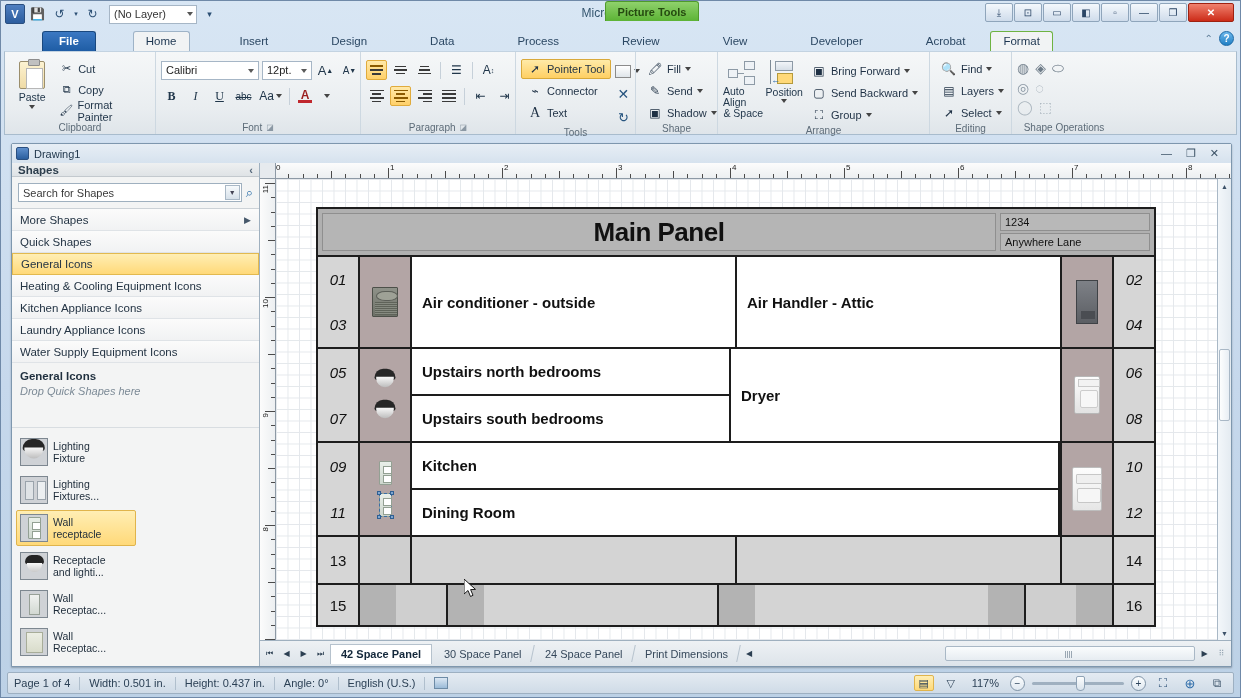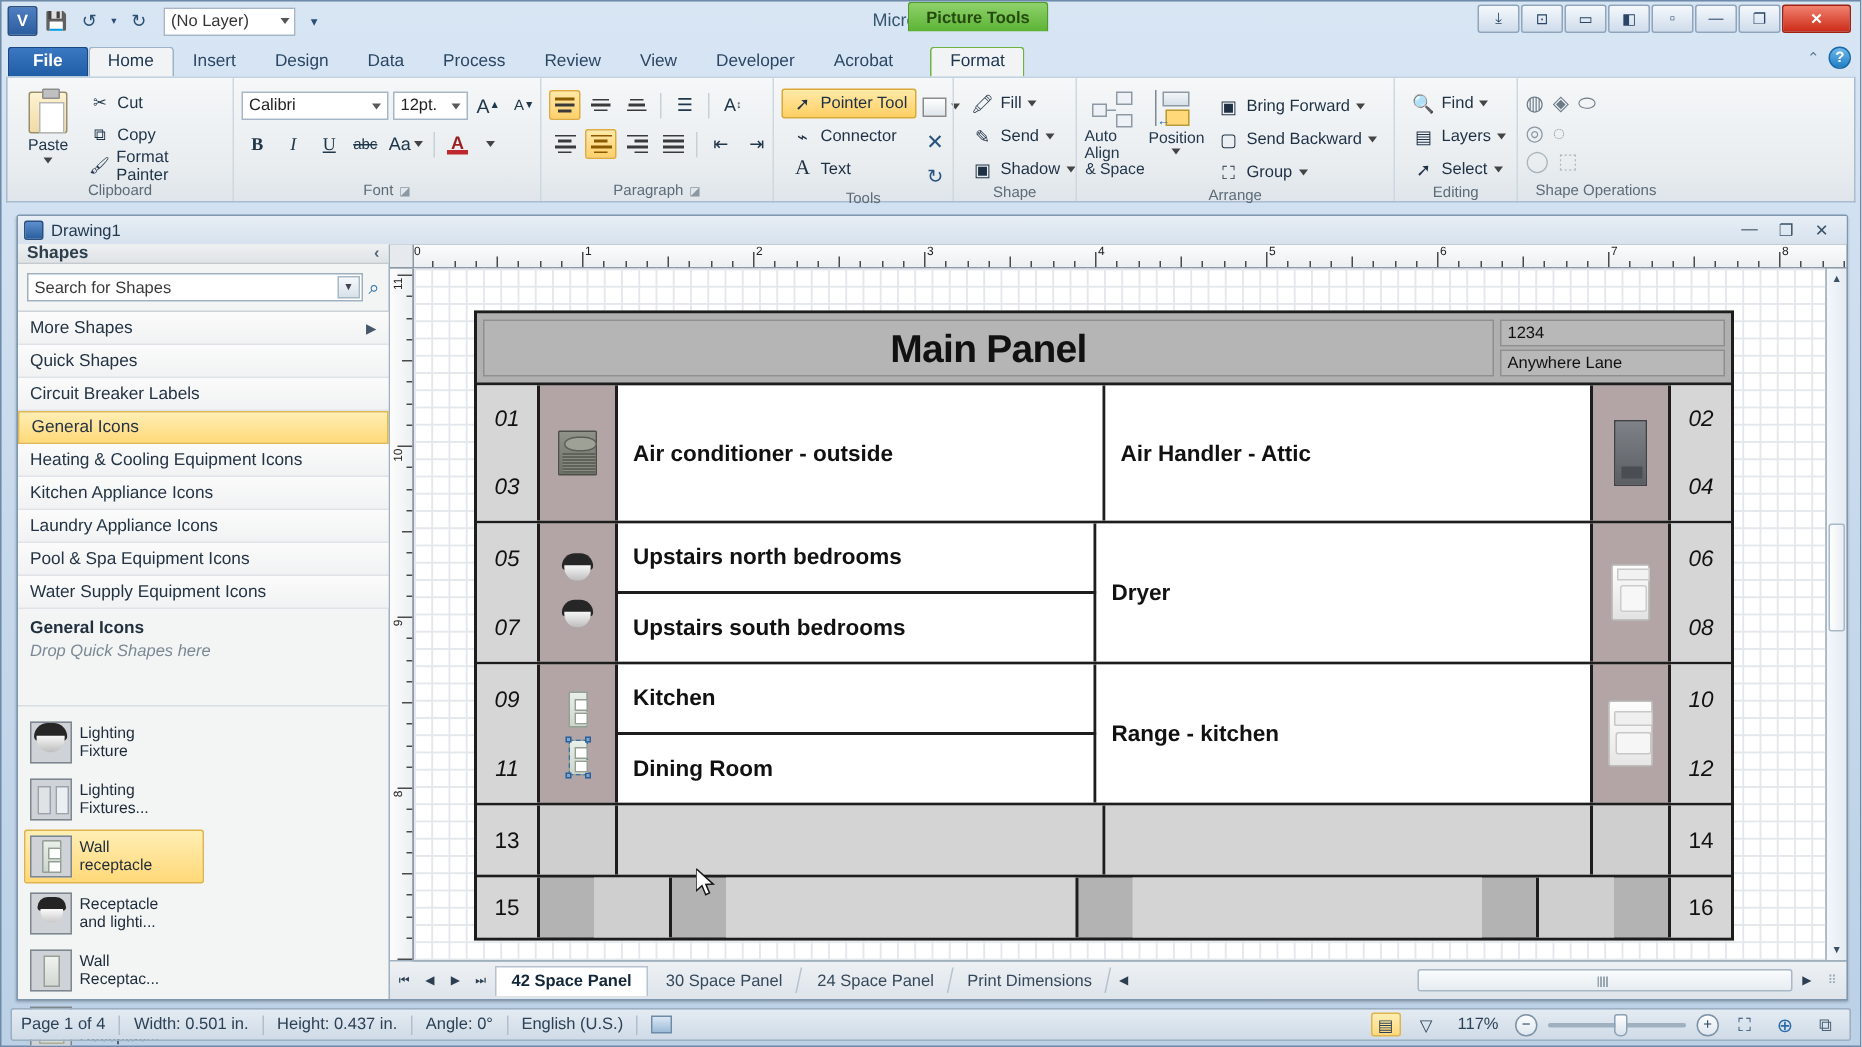--- a/index.html
+++ b/index.html
@@ -60,21 +60,21 @@
   }
   .wc.close { width:46px; background:linear-gradient(#f0816e,#cc2b18); border-color:#9e2111; color:#fff; font-weight:bold; }
   .ribcontrols { position:absolute; right:6px; top:30px; display:flex; gap:6px; align-items:center; }
   .helpbtn { width:15px;height:15px;border-radius:50%;background:linear-gradient(#6fb9ec,#1f7ec4);color:#fff;font-size:10px;font-weight:bold;display:flex;align-items:center;justify-content:center;border:1px solid #1a68a5;}
   .minrib { color:#5b7a95; font-size:10px; }
 
   
   .tabs { position:relative; height:22px; margin-left:4px; display:flex; align-items:flex-end; }
   .tab {
     padding:3px 12px 4px; font-size:11.5px; color:#2b4763; cursor:default;
-    border:1px solid transparent; border-bottom:none; border-radius:3px 3px 0 0;
+    border:1px solid transparent; border-bottom:none; border-radius:3px 3px 0 0;margin-left:37px;
   }
   .tab.filetab {
     background:linear-gradient(#3b78c2,#1f5da5); color:#fff; font-weight:bold;
     padding:3px 16px 4px; border-color:#19487f;
   }
   .tab.active { background:#f1f3f4; border-color:#9eb3c7; color:#1c3550; }
   .tab.format { background:#f1f3f4; border-color:#6eb342; color:#1c3550; }
 
   
   .ribbon {
@@ -674,37 +674,31 @@
         </div>
 
         <div class="stlist">
           <div class="stitem">
             <span>More Shapes</span>
             <span class="rchev">▶</span>
           </div>
           <div class="stitem">
             <span>Quick Shapes</span>
           </div>
-          <div class="stitem">
-            <span>Circuit Breaker Labels</span>
-          </div>
           <div class="stitem sel">
             <span>General Icons</span>
           </div>
           <div class="stitem">
             <span>Heating &amp; Cooling Equipment Icons</span>
           </div>
           <div class="stitem">
             <span>Kitchen Appliance Icons</span>
           </div>
           <div class="stitem">
             <span>Laundry Appliance Icons</span>
-          </div>
-          <div class="stitem">
-            <span>Pool &amp; Spa Equipment Icons</span>
           </div>
           <div class="stitem">
             <span>Water Supply Equipment Icons</span>
           </div>
         </div>
 
         <div class="quickarea">
           <div class="t">General Icons</div>
           <div class="s">Drop Quick Shapes here</div>
           <div class="quickdrop"></div>
@@ -975,21 +969,20 @@
                     <span class="selhandle" style="left:-3px;top:-3px;"></span>
                     <span class="selhandle" style="right:-3px;top:-3px;"></span>
                     <span class="selhandle" style="left:-3px;bottom:-3px;"></span>
                     <span class="selhandle" style="right:-3px;bottom:-3px;"></span>
                   </span>
                 </div>
                 <div class="stack">
                   <div class="desccell">Kitchen</div>
                   <div class="desccell">Dining Room</div>
                 </div>
-                <div class="desccell last">Range - kitchen</div>
                 <div class="iconcell right">
                   <span class="range dev"></span>
                 </div>
                 <div class="numstack right">
                   <div class="numcell">10</div>
                   <div class="numcell">12</div>
                 </div>
               </div>
 
               <div class="srow" style="height:48px;">

